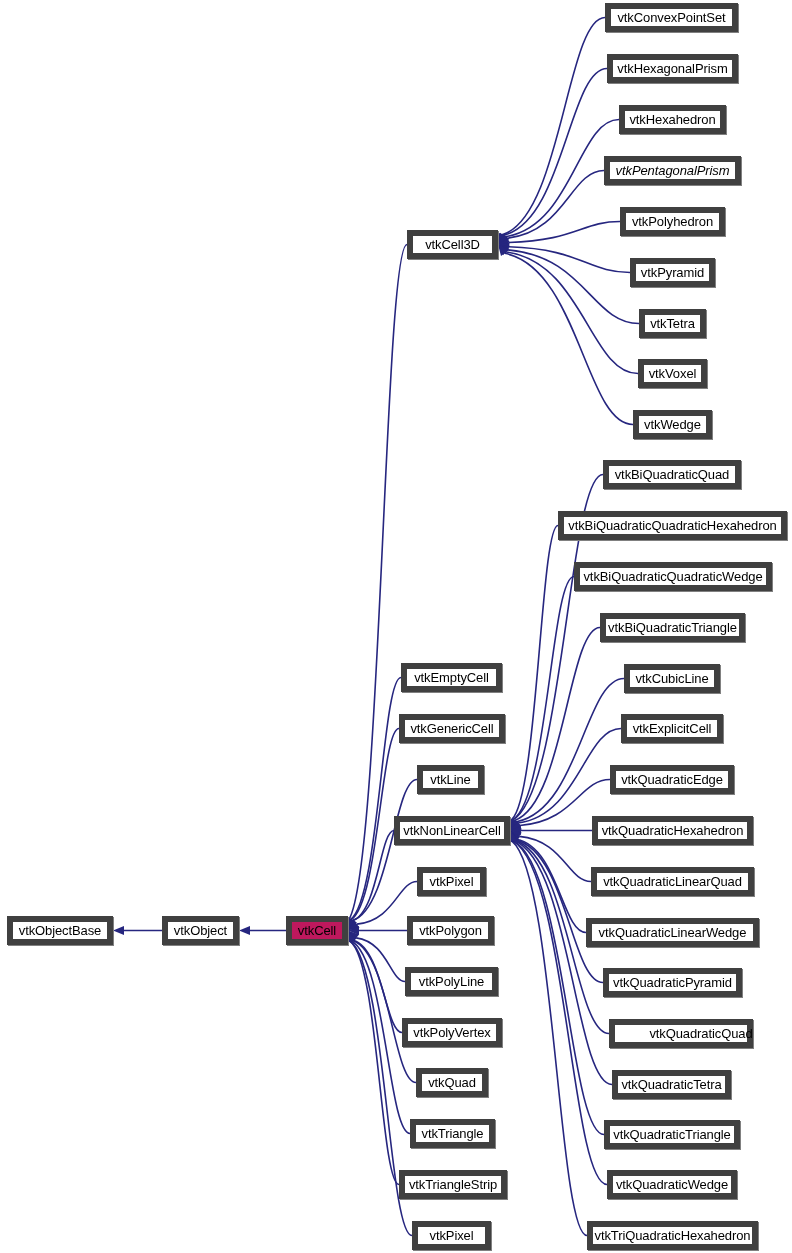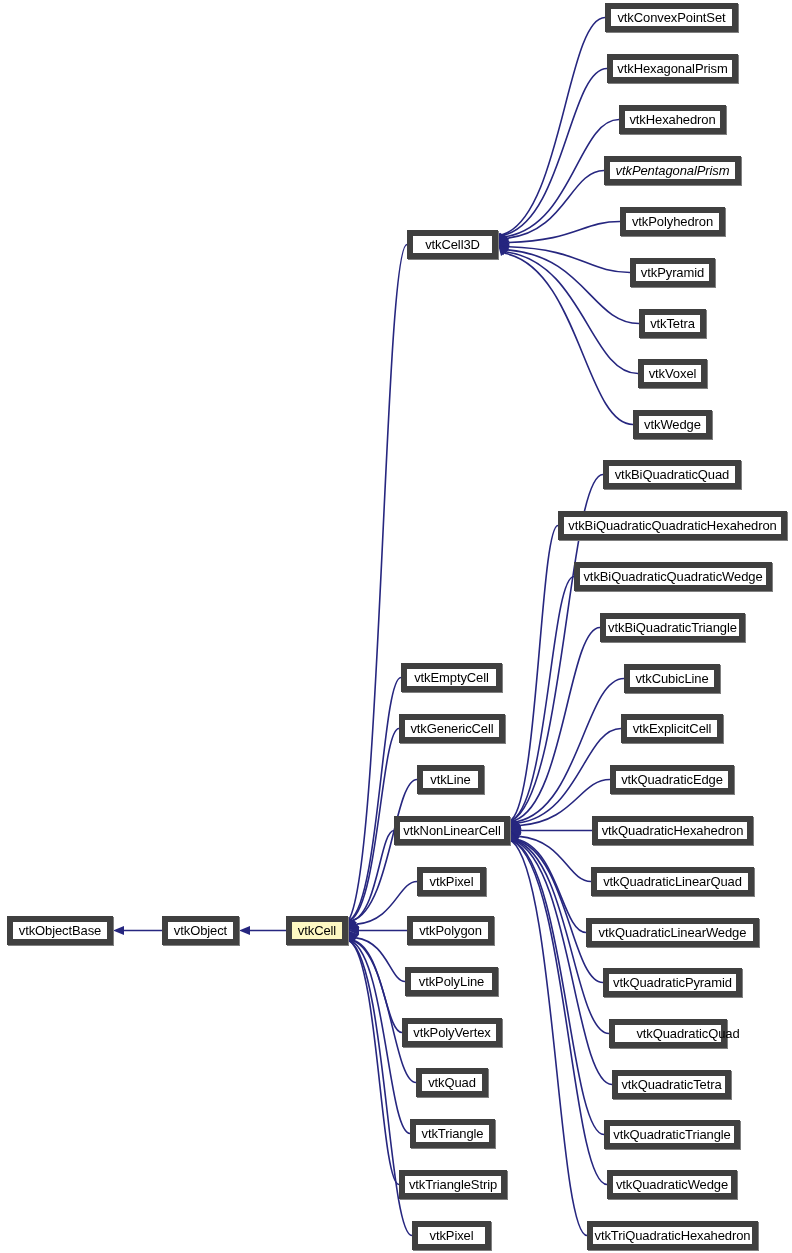--- a/index.html
+++ b/index.html
@@ -15,21 +15,21 @@
     box-shadow:1px 1px 0 0 #808080;
     display:flex;
     align-items:center;
     justify-content:center;
     font-size:13px;
     line-height:13px;
     color:#000000;
     white-space:nowrap;
     letter-spacing:-0.1px;
   }
-  .node.current{background:#fef9c3;}
+  .node.current{background:#be185d;}
 </style>
 </head>
 <body>
 
 <div id="canvas">
   <svg id="edges" viewBox="0 0 792 1253" xmlns="http://www.w3.org/2000/svg">
       <path d="M 512.0545547320337,841.3064242399175 C 554.4045547320337,873.7064242399175 558.2545547320337,1235.5 587,1235.5" stroke="#26267f" stroke-width="1.6" fill="none"></path>
       <path d="M 512.9069684834192,841.1089365271175 C 566.2569684834192,869.4289365271176 571.1069684834192,1184.5 607,1184.5" stroke="#26267f" stroke-width="1.6" fill="none"></path>
       <path d="M 513.2495164028222,841.0090743240206 C 564.9495164028223,865.3290743240207 569.6495164028222,1134.5 604,1134.5" stroke="#26267f" stroke-width="1.6" fill="none"></path>
       <path d="M 514.0991515275882,840.7076910588962 C 570.1991515275882,861.0276910588963 575.2991515275883,1084.5 612,1084.5" stroke="#26267f" stroke-width="1.6" fill="none"></path>
@@ -212,21 +212,21 @@
       </div>
       <div class="node" style="left: 591px; top: 867px; width: 163px;">
         <span>vtkQuadraticLinearQuad</span>
       </div>
       <div class="node" style="left: 586px; top: 918px; width: 173px; text-align: center;">
         <span>vtkQuadraticLinearWedge</span>
       </div>
       <div class="node" style="left: 603px; top: 968px; width: 139px;">
         <span>vtkQuadraticPyramid</span>
       </div>
-      <div class="node" style="left: 609px; top: 1019px; width: 118px; padding-left: 40px;">
+      <div class="node" style="left: 609px; top: 1019px; width: 144px; padding-left: 40px;">
         <span>vtkQuadraticQuad</span>
       </div>
       <div class="node" style="left: 612px; top: 1070px; width: 119px;">
         <span>vtkQuadraticTetra</span>
       </div>
       <div class="node" style="left: 604px; top: 1120px; width: 136px;">
         <span>vtkQuadraticTriangle</span>
       </div>
       <div class="node" style="left: 607px; top: 1170px; width: 130px;">
         <span>vtkQuadraticWedge</span>

